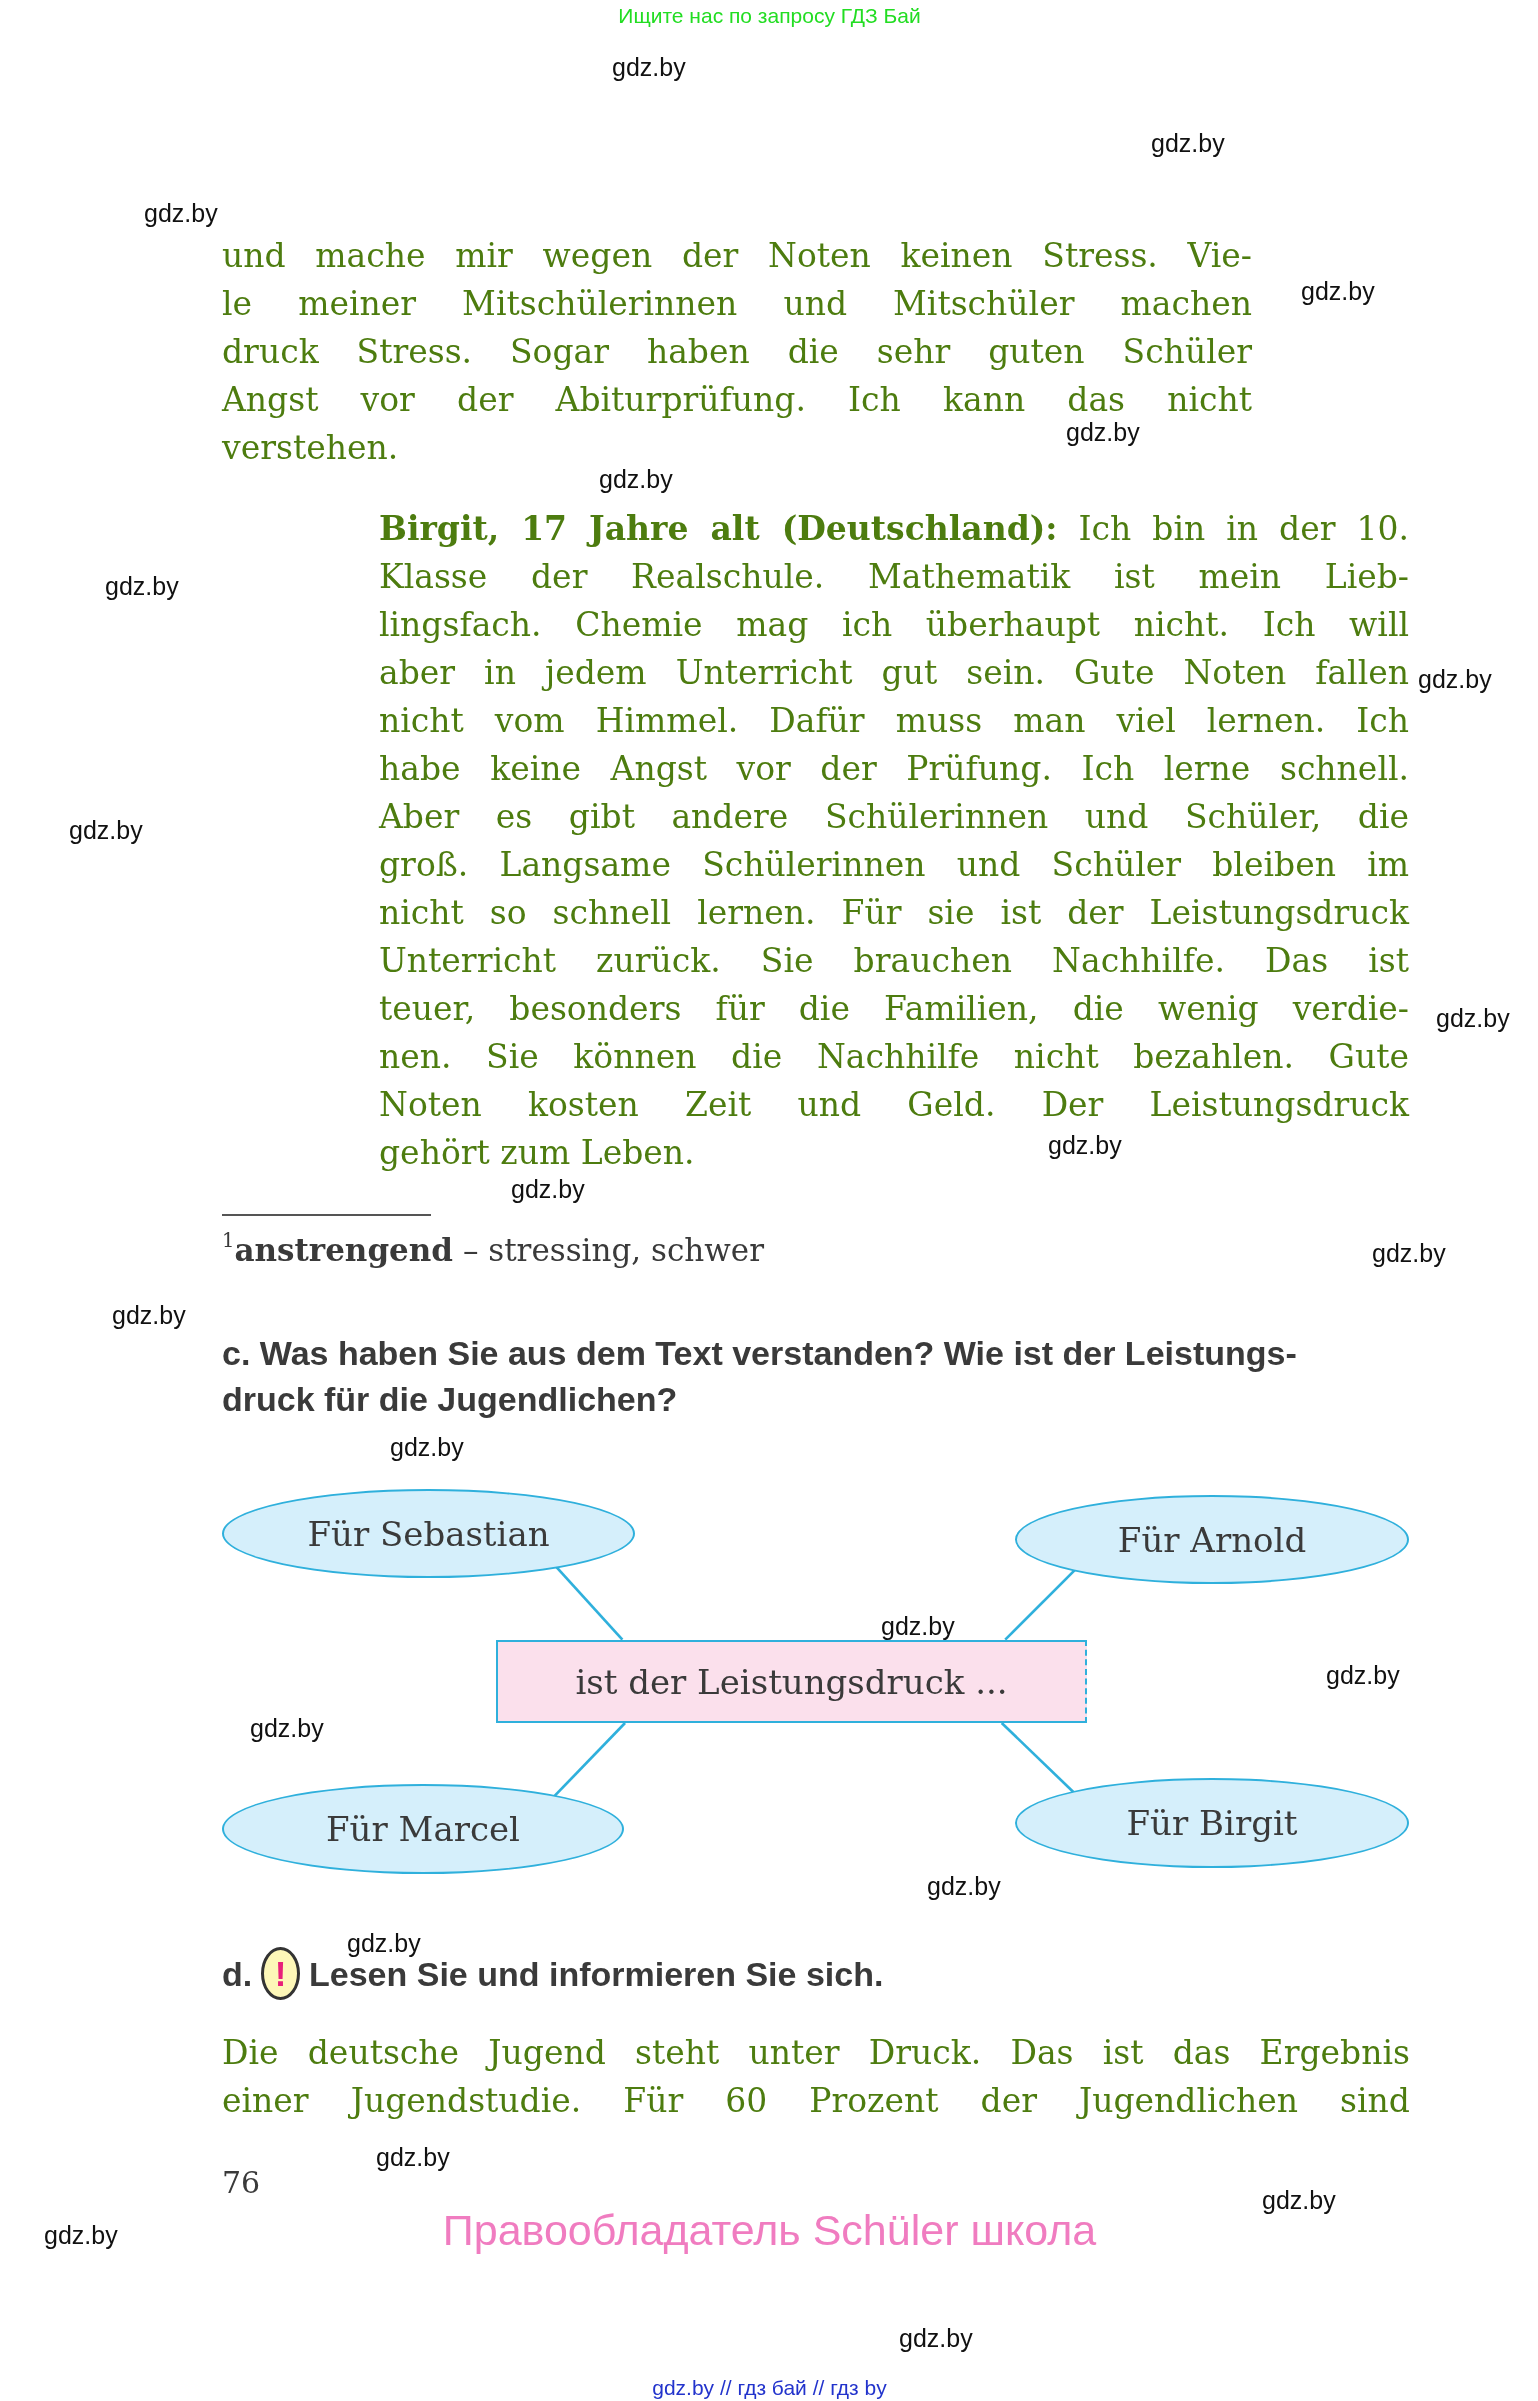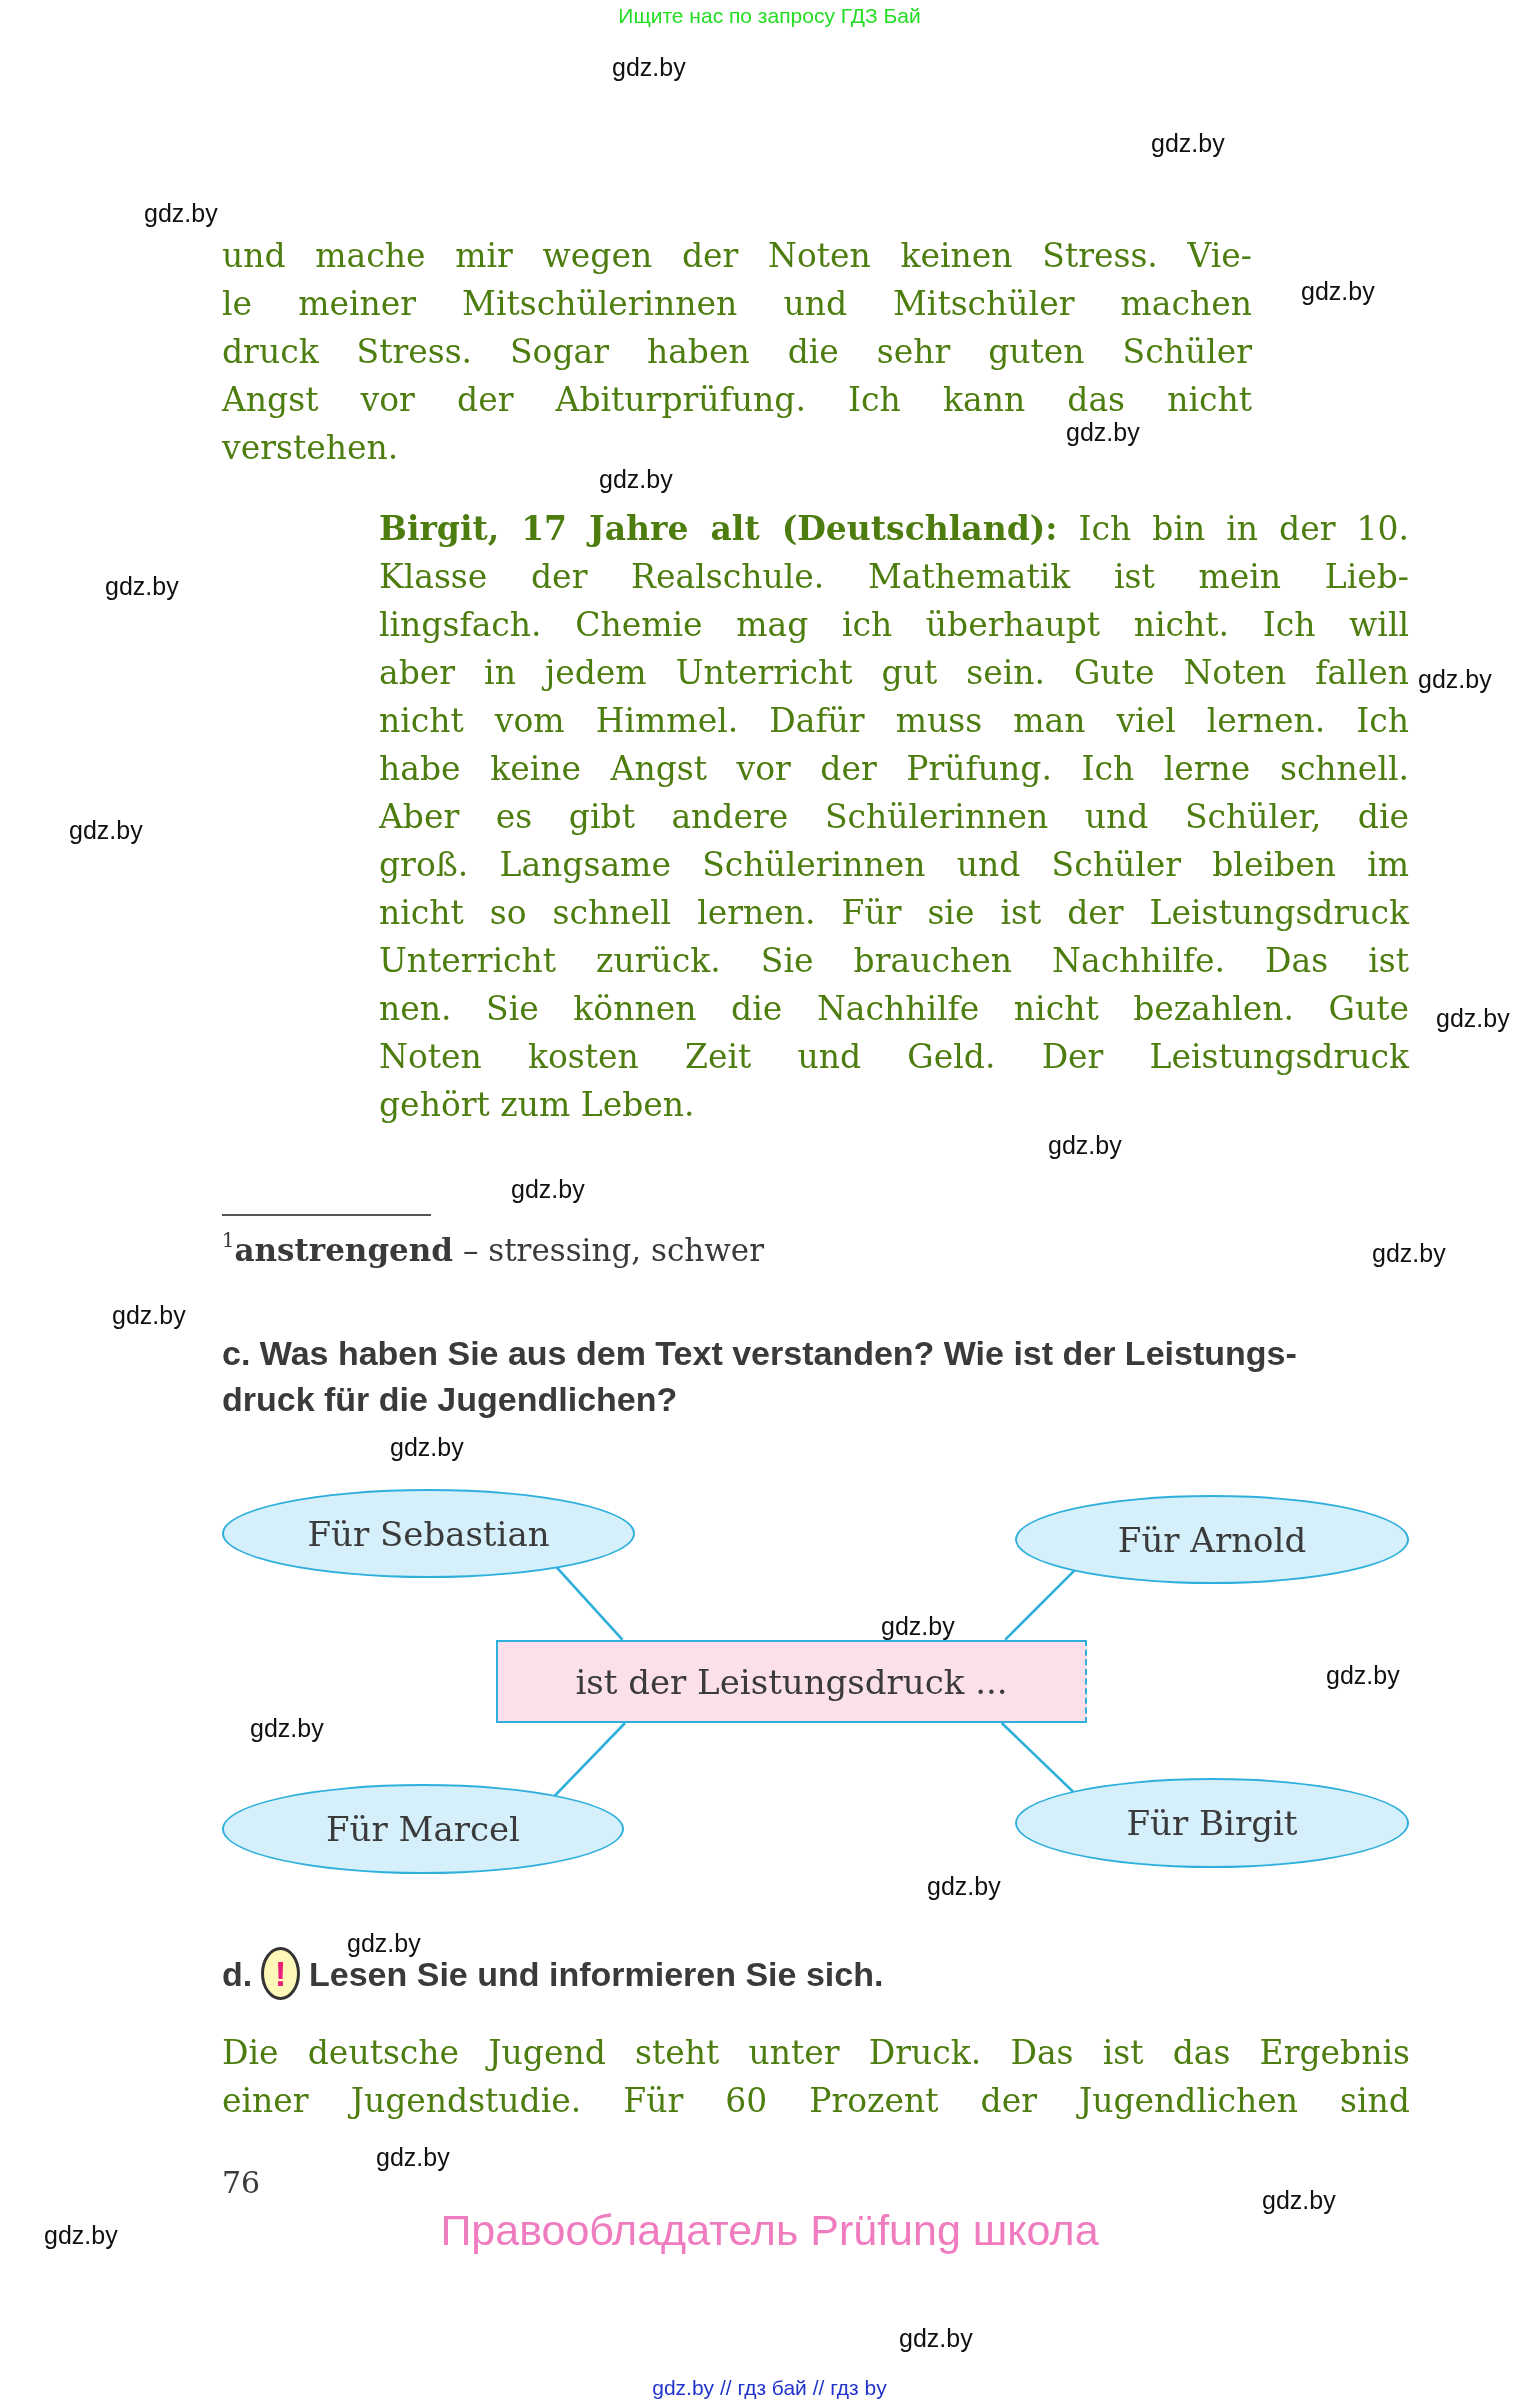--- a/index.html
+++ b/index.html
@@ -73,20 +73,21 @@
   <span class="line"><span class="bold">Birgit, 17 Jahre alt (Deutschland):</span><span> Ich bin in der 10.</span></span>
   <span class="line">Klasse der Realschule. Mathematik ist mein Lieb-</span>
   <span class="line">lingsfach. Chemie mag ich überhaupt nicht. Ich will</span>
   <span class="line">aber in jedem Unterricht gut sein. Gute Noten fallen</span>
   <span class="line">nicht vom Himmel. Dafür muss man viel lernen. Ich</span>
   <span class="line">habe keine Angst vor der Prüfung. Ich lerne schnell.</span>
   <span class="line">Aber es gibt andere Schülerinnen und Schüler, die</span>
   <span class="line">groß. Langsame Schülerinnen und Schüler bleiben im</span>
   <span class="line">nicht so schnell lernen. Für sie ist der Leistungsdruck</span>
   <span class="line">Unterricht zurück. Sie brauchen Nachhilfe. Das ist</span>
+  <span class="line">teuer, besonders für die Familien, die wenig verdie-</span>
   <span class="line">nen. Sie können die Nachhilfe nicht bezahlen. Gute</span>
   <span class="line">Noten kosten Zeit und Geld. Der Leistungsdruck</span>
   <span class="line last">gehört zum Leben.</span>
 </div>
 
 <div class="abs fn-rule"></div>
 <div class="abs footnote">
   <sup>1</sup><span class="bold">anstrengend</span><span> – stressing, schwer</span>
 </div>
 
@@ -114,15 +115,15 @@
   <span class="excl-icon">!</span>
   <span>Lesen Sie und informieren Sie sich.</span>
 </div>
 
 <div class="abs para p3">
   <span class="line">Die deutsche Jugend steht unter Druck. Das ist das Ergebnis</span>
   <span class="line">einer Jugendstudie. Für 60 Prozent der Jugendlichen sind</span>
 </div>
 
 <div class="abs page-num">76</div>
-<div class="abs rights">Правообладатель Prüfung школа</div>
+<div class="abs rights">Правообладатель Schüler школа</div>
 <div class="abs bottom-links">gdz.by // гдз бай // гдз by</div>
 
 
 </body></html>

